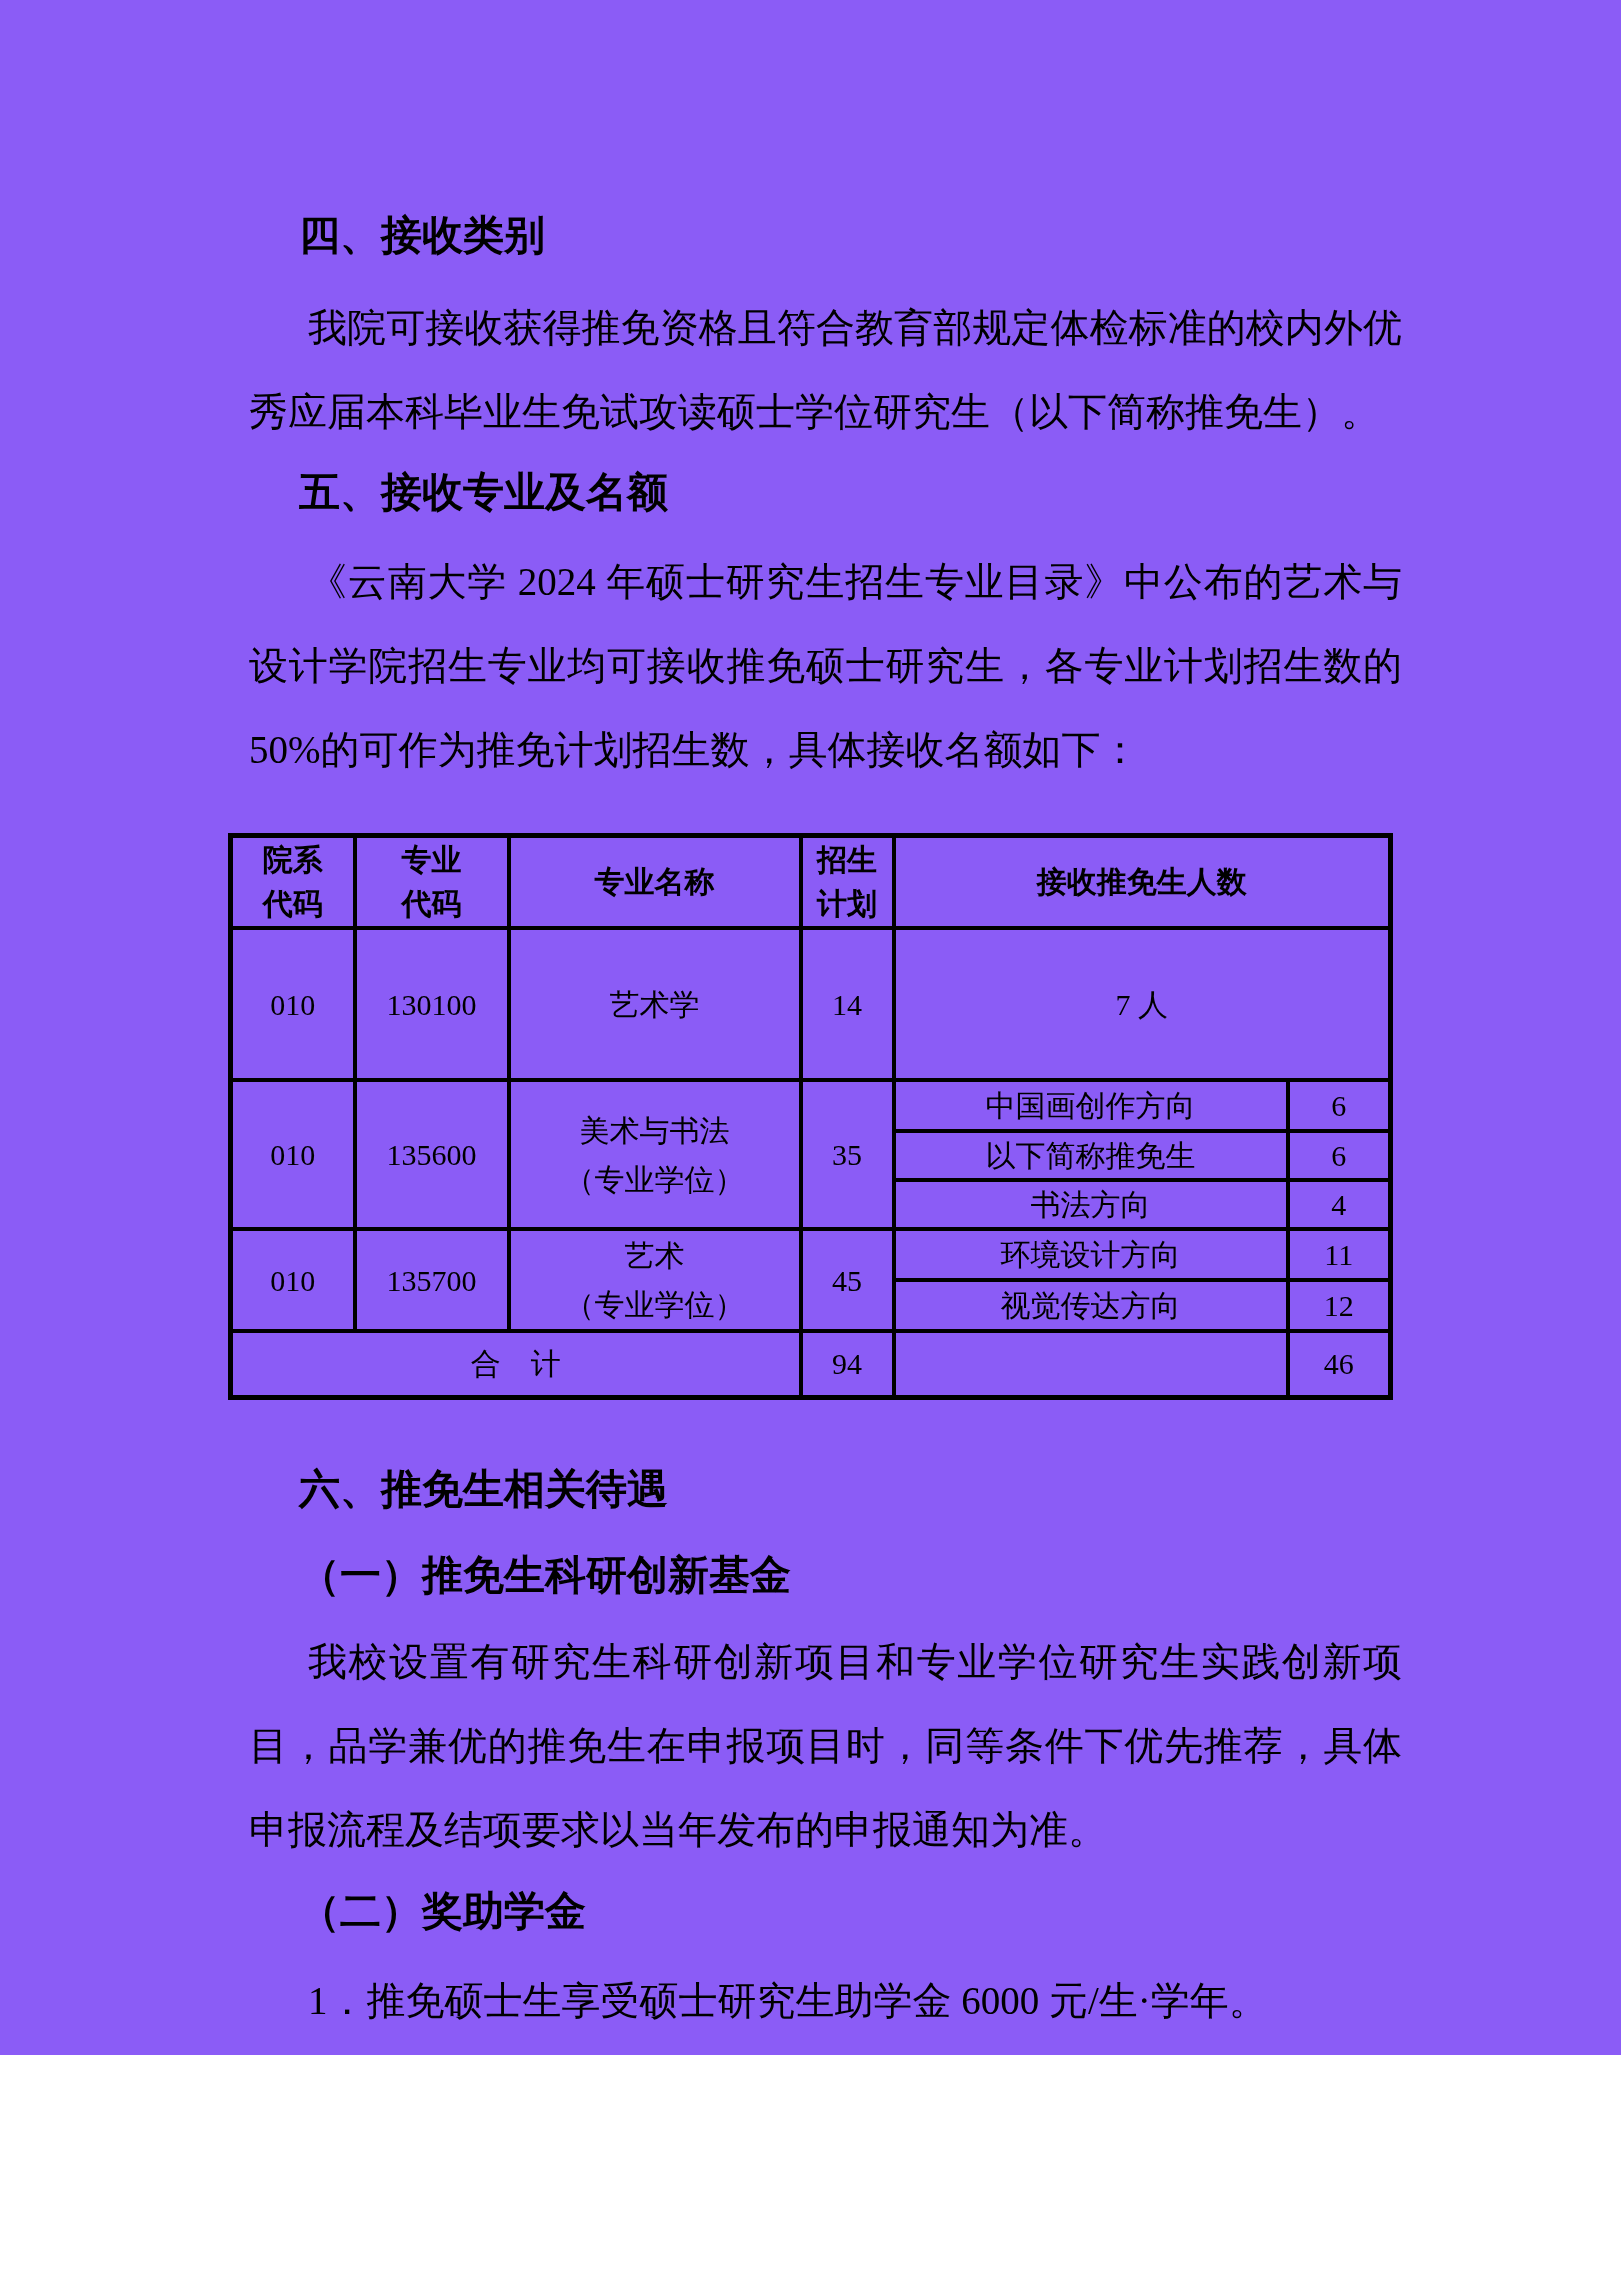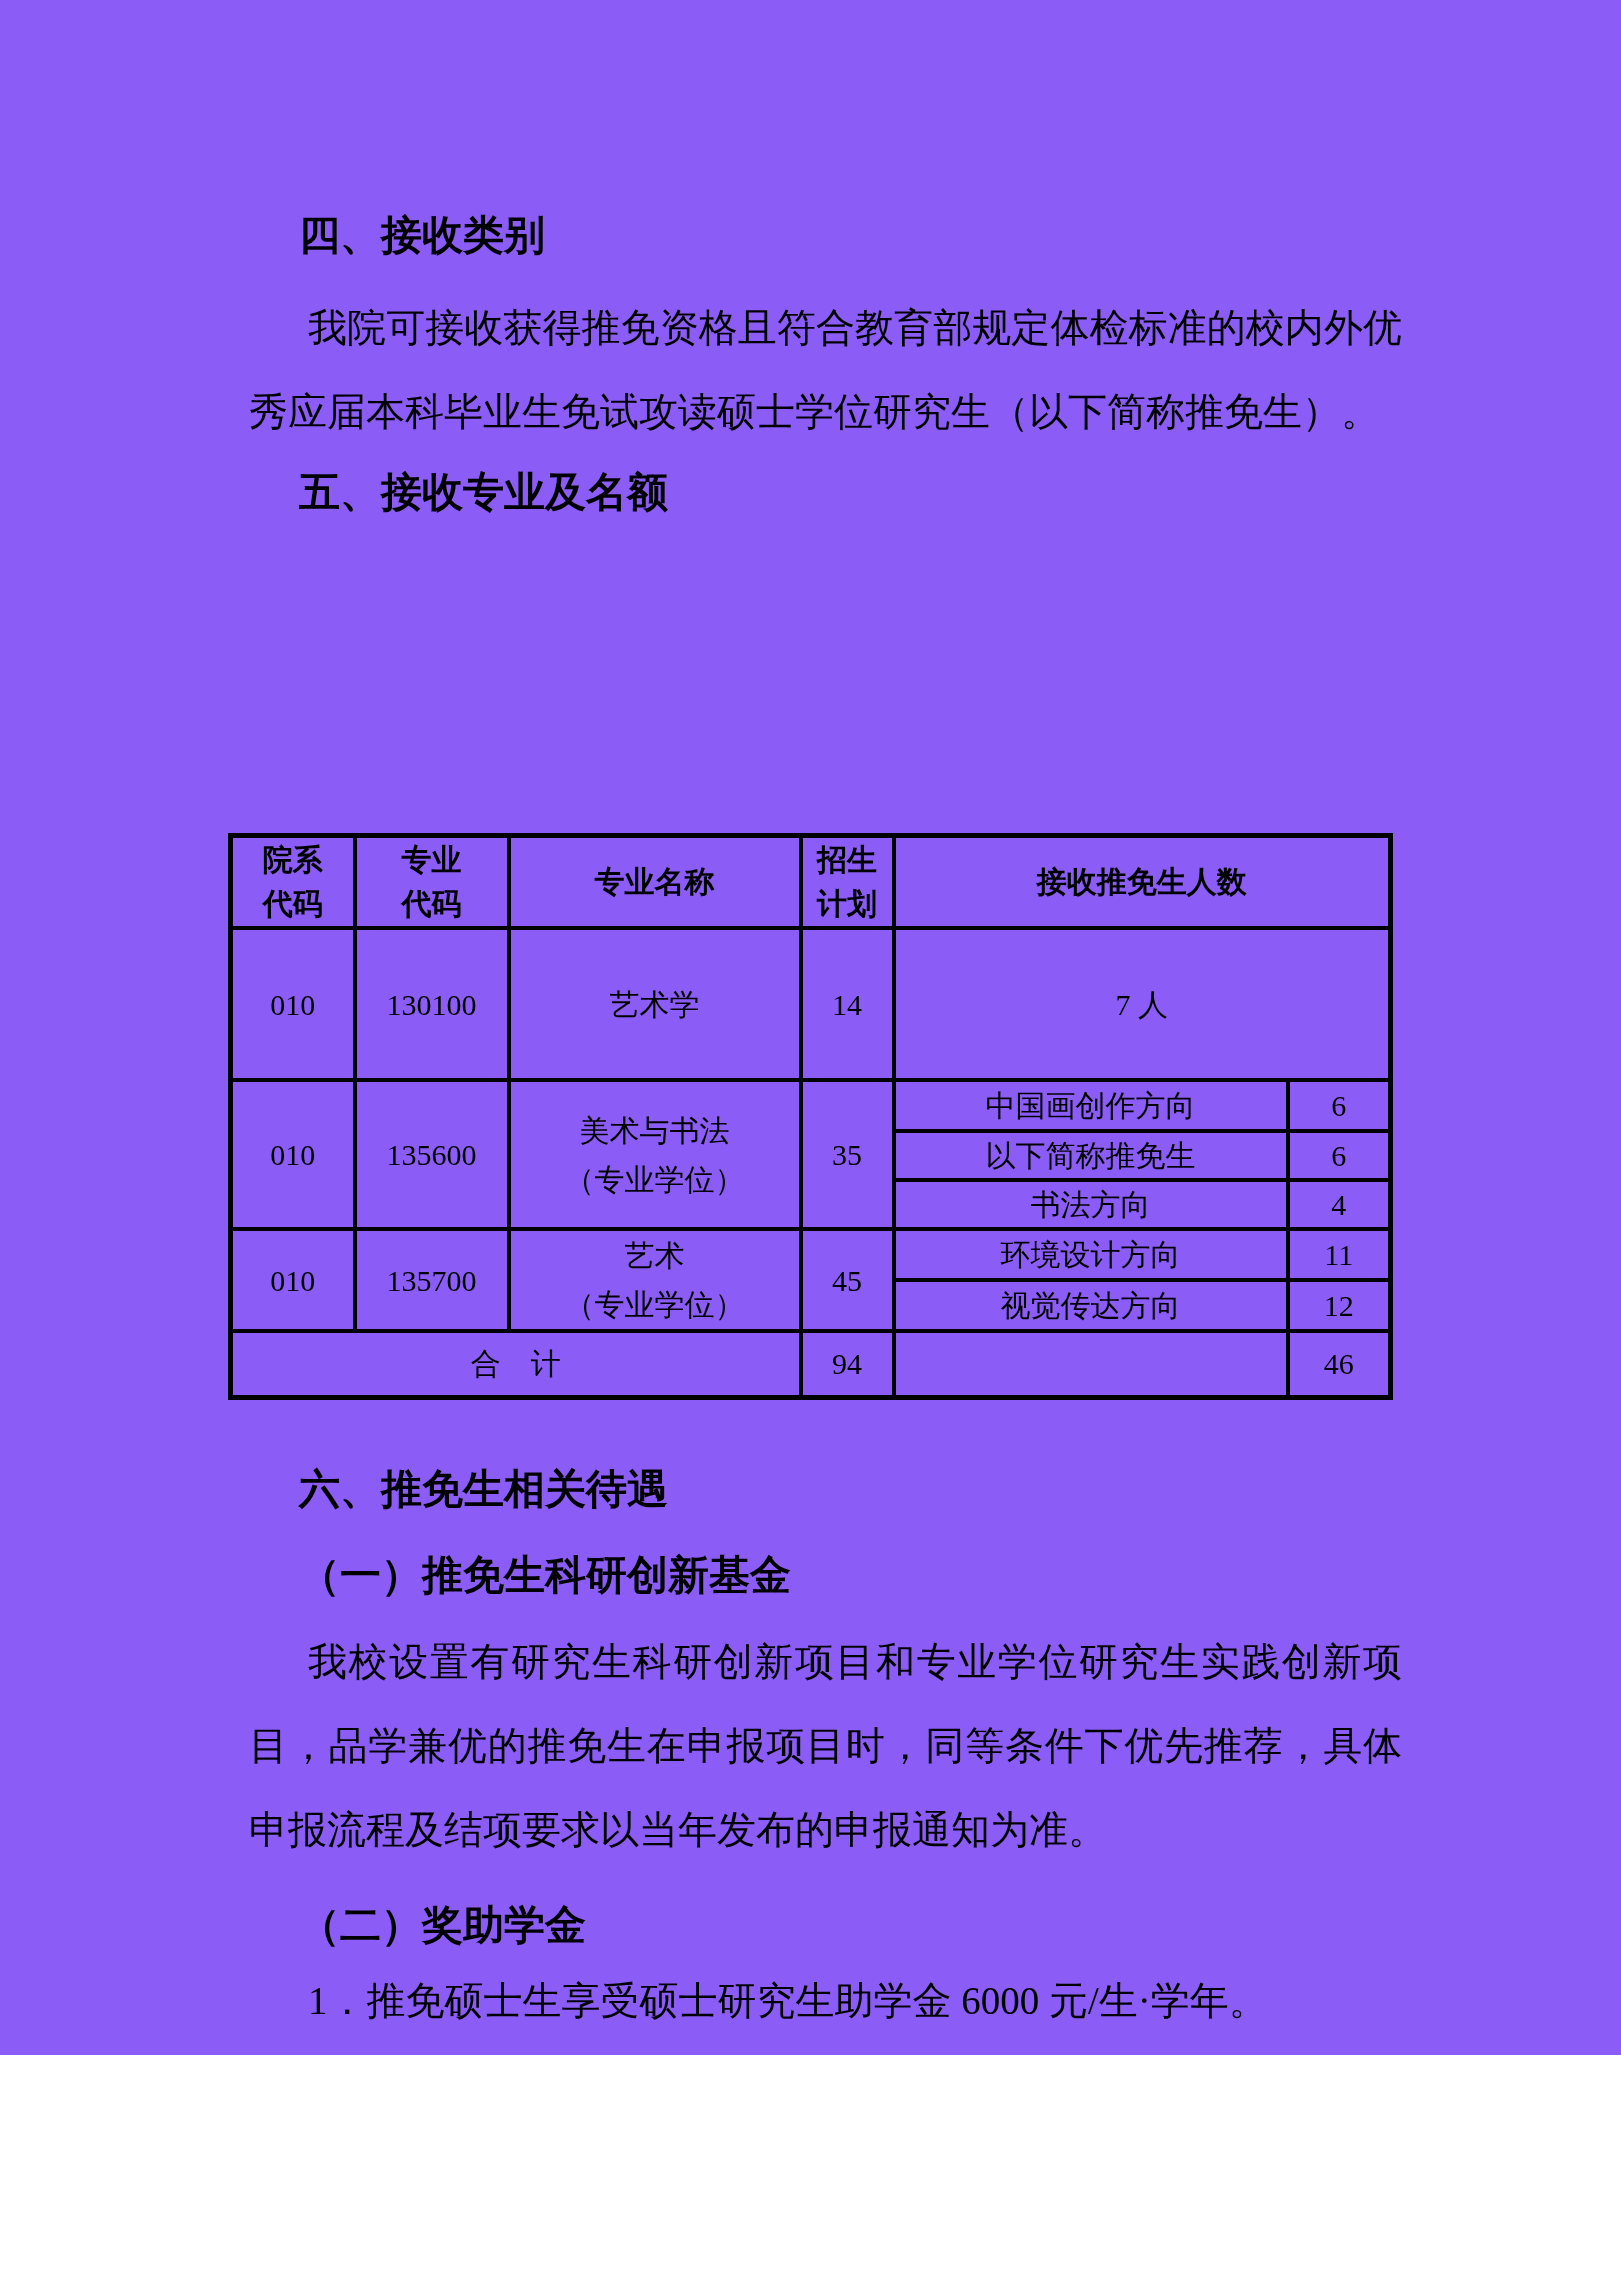--- a/index.html
+++ b/index.html
@@ -37,21 +37,21 @@
     text-indent: 59px;
     font-family: "Liberation Serif", "DejaVu Serif", serif;
   }
   #h-sec4   { top: 208px; }
   #p-sec4   { top: 282px; }
   #h-sec5   { top: 465px; }
   #p-sec5   { top: 536px; }
   #h-sec6   { top: 1462px; }
   #h-sec6-1 { top: 1548px; }
   #p-sec6-1 { top: 1616px; }
-  #h-sec6-2 { top: 1884px; margin-top: 14px; }
+  #h-sec6-2 { top: 1884px; }
   #p-sec6-2 { top: 1955px; }
 
   table.quota {
     position: absolute;
     top: 833px;
     left: 228px;
     width: 1160px;
     border-collapse: collapse;
     table-layout: fixed;
     font-size: 30px;
@@ -89,20 +89,21 @@
 </style>
 </head>
 <body>
 
 <div class="page">
 
   <h2 class="heading" id="h-sec4">四、接收类别</h2>
   <p class="para" id="p-sec4">我院可接收获得推免资格且符合教育部规定体检标准的校内外优秀应届本科毕业生免试攻读硕士学位研究生（以下简称推免生）。</p>
 
   <h2 class="heading" id="h-sec5">五、接收专业及名额</h2>
+  <p class="para" id="p-sec5">《云南大学 2024 年硕士研究生招生专业目录》中公布的艺术与设计学院招生专业均可接收推免硕士研究生，各专业计划招生数的50%的可作为推免计划招生数，具体接收名额如下：</p>
 
   <table class="quota">
     <colgroup>
       <col class="c1">
         <col class="c2">
         <col class="c3">
         <col class="c4">
         <col class="c5">
         <col class="c6">
     </colgroup>

